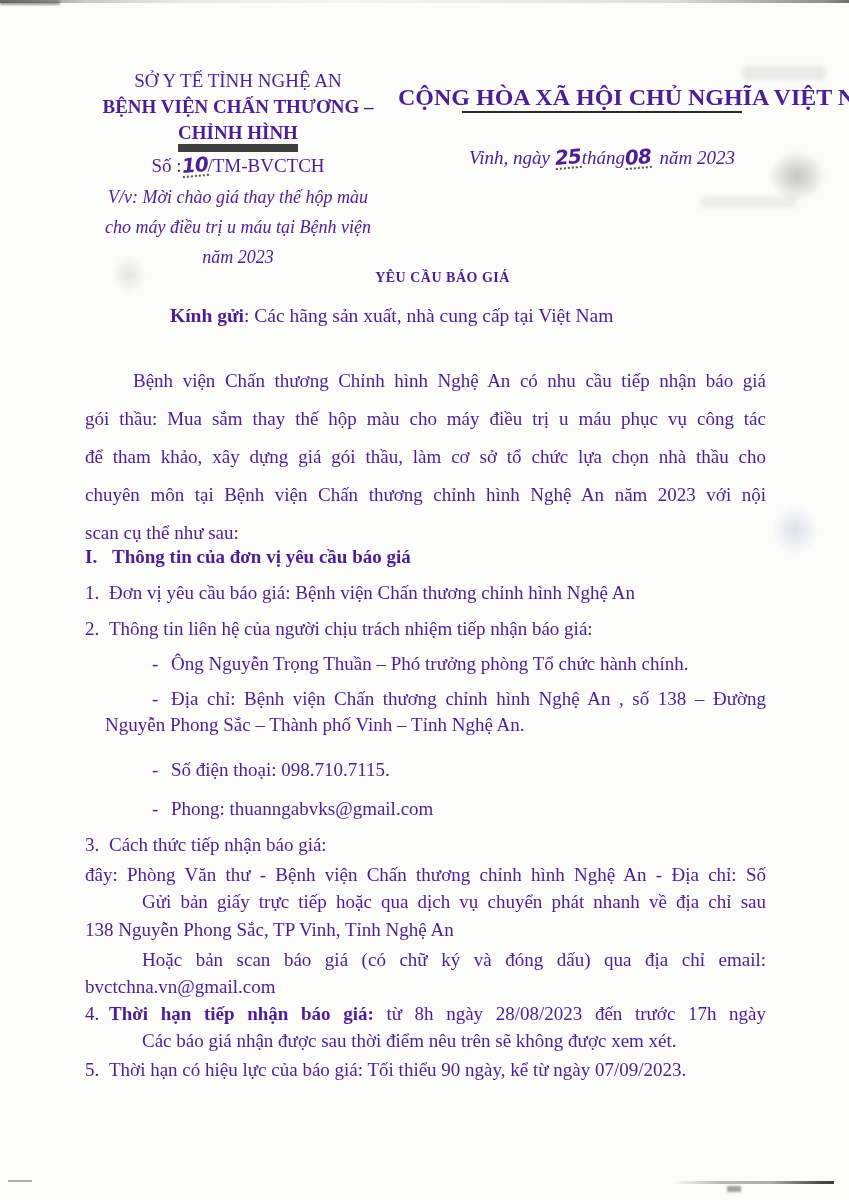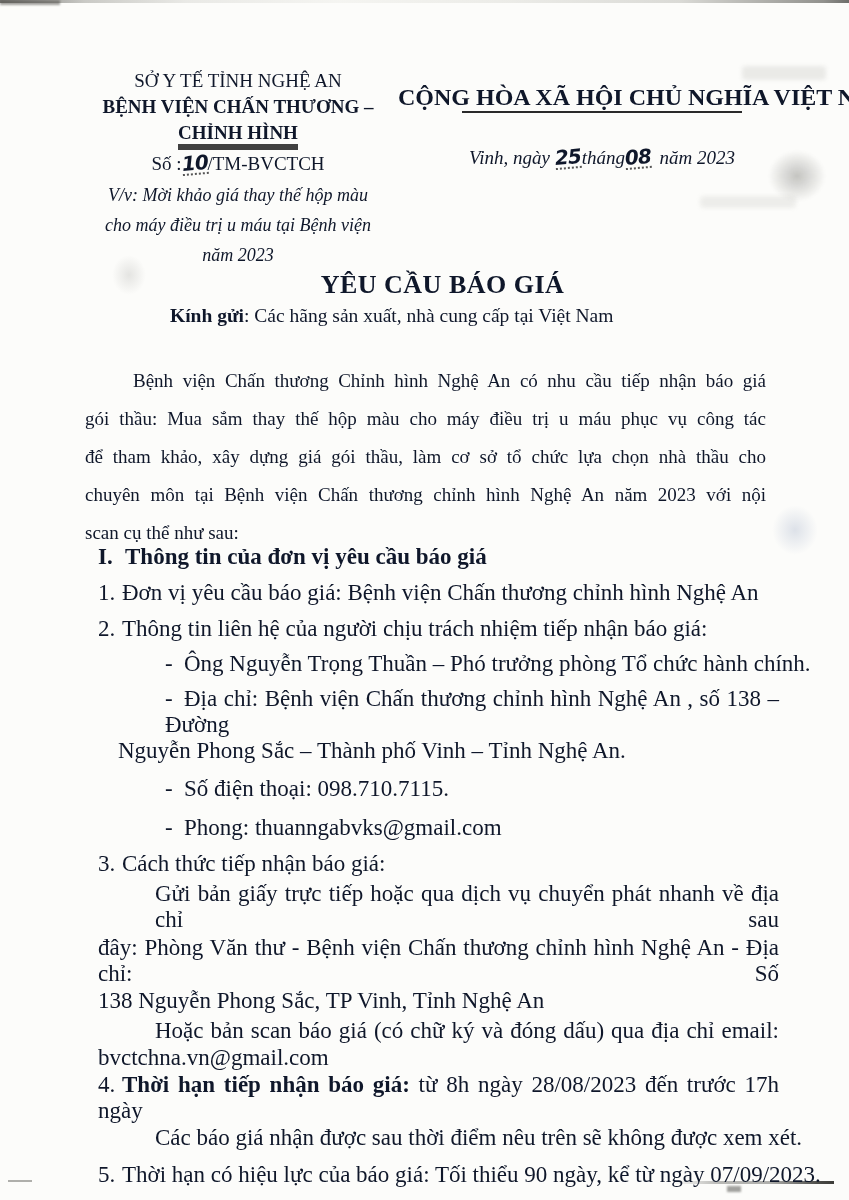--- a/index.html
+++ b/index.html
@@ -1,56 +1,56 @@
 <!DOCTYPE html>
 <html><head>
 <meta charset="utf-8">
 <style>
   html,body{margin:0;padding:0;background:#e9e9e7;}
   .page{position:relative;width:849px;height:1200px;background:#fcfcfa;overflow:hidden;
-        font-family:"Liberation Serif",serif;color:#0f172a;}
+        font-family:"Liberation Serif",serif;color:#4c1d95;}
 
   
   .hl{position:absolute;left:88px;top:68px;width:300px;text-align:center;font-size:19px;line-height:26px;}
   .hl .org{font-weight:bold;}
-  .u2{display:inline-block;border-bottom:6px solid #404040;line-height:23px;}
+  .u2{display:inline-block;border-bottom:8px solid #404040;line-height:23px;}
   .so{font-size:19px;margin-top:1px;}
   .hw{display:inline-block;font-family:"DejaVu Sans",sans-serif;font-style:italic;font-weight:bold;
       transform:rotate(-5deg);border-bottom:2px dotted #555;letter-spacing:-1px;font-size:20px;line-height:20px;}
   .subject{margin-top:3px;font-style:italic;font-size:18px;line-height:30px;}
 
   
   .hr-col{position:absolute;left:398px;top:84px;width:408px;text-align:center;}
   .motto1,.motto2{font-weight:bold;font-size:24px;line-height:26px;white-space:nowrap;}
   .motto-line{width:280px;border-bottom:2px solid #2a2a2a;margin:1px auto 0;}
   .pdate{margin-top:34px;font-style:italic;font-size:19px;white-space:nowrap;}
   .pdate .d{margin:0 1px 0 5px;}
   .pdate .m{margin:0 4px 0 0;}
 
   .title{position:absolute;left:36px;top:270px;width:813px;text-align:center;
-         font-weight:bold;font-size:26px;letter-spacing:.5px;}
+         font-weight:bold;font-size:14px;letter-spacing:.5px;}
   .salut{position:absolute;left:170px;top:303px;font-size:19.5px;line-height:26px;}
   .b{font-weight:bold;}
 
   
   .intro{position:absolute;left:85px;top:362px;width:681px;font-size:19px;}
   .intro .ln{height:38px;line-height:38px;}
   .jl{text-align:justify;text-align-last:justify;}
   .ll{text-align:left;white-space:nowrap;}
   .ind48{text-indent:48px;}
 
   
-  .sec{position:absolute;left:98px;top:544px;width:681px;font-size:23px;}
+  .sec{position:absolute;left:85px;top:544px;width:681px;font-size:19px;}
   .sec .ln{line-height:26px;}
   .num{display:inline-block;width:24px;}
   .numI{display:inline-block;width:27px;font-weight:bold;}
   .dash{display:inline-block;width:19px;}
   .pl67{padding-left:67px;}.pl57{padding-left:57px;}.pl37{padding-left:37px;}.pl20{padding-left:20px;}
-  .g0{margin-bottom:0}.g1{margin-bottom:1px}.g2{margin-bottom:2px}.g3{margin-bottom:11px}.g4{margin-bottom:4px}
-  .g8{margin-bottom:12px}.g9{margin-bottom:9px}.g10{margin-bottom:10px}.g13{margin-bottom:13px}
+  .g0{margin-bottom:0}.g1{margin-bottom:1px}.g2{margin-bottom:2px}.g3{margin-bottom:3px}.g4{margin-bottom:4px}
+  .g8{margin-bottom:19px}.g9{margin-bottom:9px}.g10{margin-bottom:10px}.g13{margin-bottom:13px}
 
   
   .top-edge{position:absolute;top:0;left:0;width:849px;height:3px;opacity:.75;
     background:linear-gradient(90deg,#4a4a46,#b9b9b4 10%,#e3e3df 22%,#f2f2ee 40%,#e6e6e1 60%,#cfcfca 80%,#6e6e69 97%,#3f3f3b);}
   .corner-smear{position:absolute;top:0;left:0;width:60px;height:5px;background:#55534e;opacity:.55;filter:blur(1px);}
   .ghost1{position:absolute;left:742px;top:66px;width:84px;height:14px;background:#9a9a93;opacity:.18;filter:blur(2px);border-radius:4px;}
   .ghost2{position:absolute;left:700px;top:196px;width:96px;height:12px;background:#9a9a93;opacity:.15;filter:blur(2px);border-radius:4px;}
   .smudge1{position:absolute;left:768px;top:150px;width:58px;height:52px;filter:blur(1px);
     background:radial-gradient(ellipse at center,rgba(90,90,85,.35),rgba(90,90,85,0) 70%);}
   .smudge2{position:absolute;left:772px;top:505px;width:46px;height:50px;
@@ -77,21 +77,21 @@
   <div class="scratch"></div>
   <div class="scratch-tick"></div>
   <div class="dash-bl"></div>
 
   <div class="hl">
     <div>SỞ Y TẾ TỈNH NGHỆ AN</div>
     <div class="org">BỆNH VIỆN CHẤN THƯƠNG –</div>
     <div class="org"><span class="u2">CHỈNH HÌNH</span></div>
     <div class="so"><span>Số :</span><span class="hw">10</span><span>/TM-BVCTCH</span></div>
     <div class="subject">
-      <div>V/v: Mời khảo giá thay thế hộp màu</div>
+      <div>V/v: Mời chào giá thay thế hộp màu</div>
       <div>cho máy điều trị u máu tại Bệnh viện</div>
       <div>năm 2023</div>
     </div>
   </div>
 
   <div class="hr-col">
     <div class="motto1">CỘNG HÒA XÃ HỘI CHỦ NGHĨA VIỆT NAM</div>
     <div class="motto-line"></div>
     <div class="pdate">
       <span>Vinh, ngày</span><span class="hw d">25</span><span>tháng</span><span class="hw m">08</span>
@@ -123,22 +123,22 @@
     <div class="ln jl g0 pl67"><span class="dash">-</span><span>Địa chỉ: Bệnh viện Chấn thương chỉnh hình Nghệ An , số 138 – Đường</span></div>
 
     <div class="ln ll g8 pl20">Nguyễn Phong Sắc – Thành phố Vinh – Tỉnh Nghệ An.</div>
 
     <div class="ln ll g13 pl67"><span class="dash">-</span><span>Số điện thoại: 098.710.7115.</span></div>
 
     <div class="ln ll g10 pl67"><span class="dash">-</span><span>Phong: thuanngabvks@gmail.com</span></div>
 
     <div class="ln ll g4"><span class="num">3.</span><span>Cách thức tiếp nhận báo giá:</span></div>
 
+    <div class="ln jl g1">đây: Phòng Văn thư - Bệnh viện Chấn thương chỉnh hình Nghệ An - Địa chỉ: Số</div>
     <div class="ln jl g2 pl57">Gửi bản giấy trực tiếp hoặc qua dịch vụ chuyển phát nhanh về địa chỉ sau</div>
-    <div class="ln jl g1">đây: Phòng Văn thư - Bệnh viện Chấn thương chỉnh hình Nghệ An - Địa chỉ: Số</div>
     <div class="ln ll g4">138 Nguyễn Phong Sắc, TP Vinh, Tỉnh Nghệ An</div>
 
     <div class="ln jl g1 pl57">Hoặc bản scan báo giá (có chữ ký và đóng dấu) qua địa chỉ email:</div>
     <div class="ln ll g1">bvctchna.vn@gmail.com</div>
 
     <div class="ln jl g1"><span class="num">4.</span><span class="b">Thời hạn tiếp nhận báo giá:</span>
       <span>từ 8h ngày 28/08/2023 đến trước 17h ngày</span></div>
 
     <div class="ln ll g3 pl57">Các báo giá nhận được sau thời điểm nêu trên sẽ không được xem xét.</div>
 

